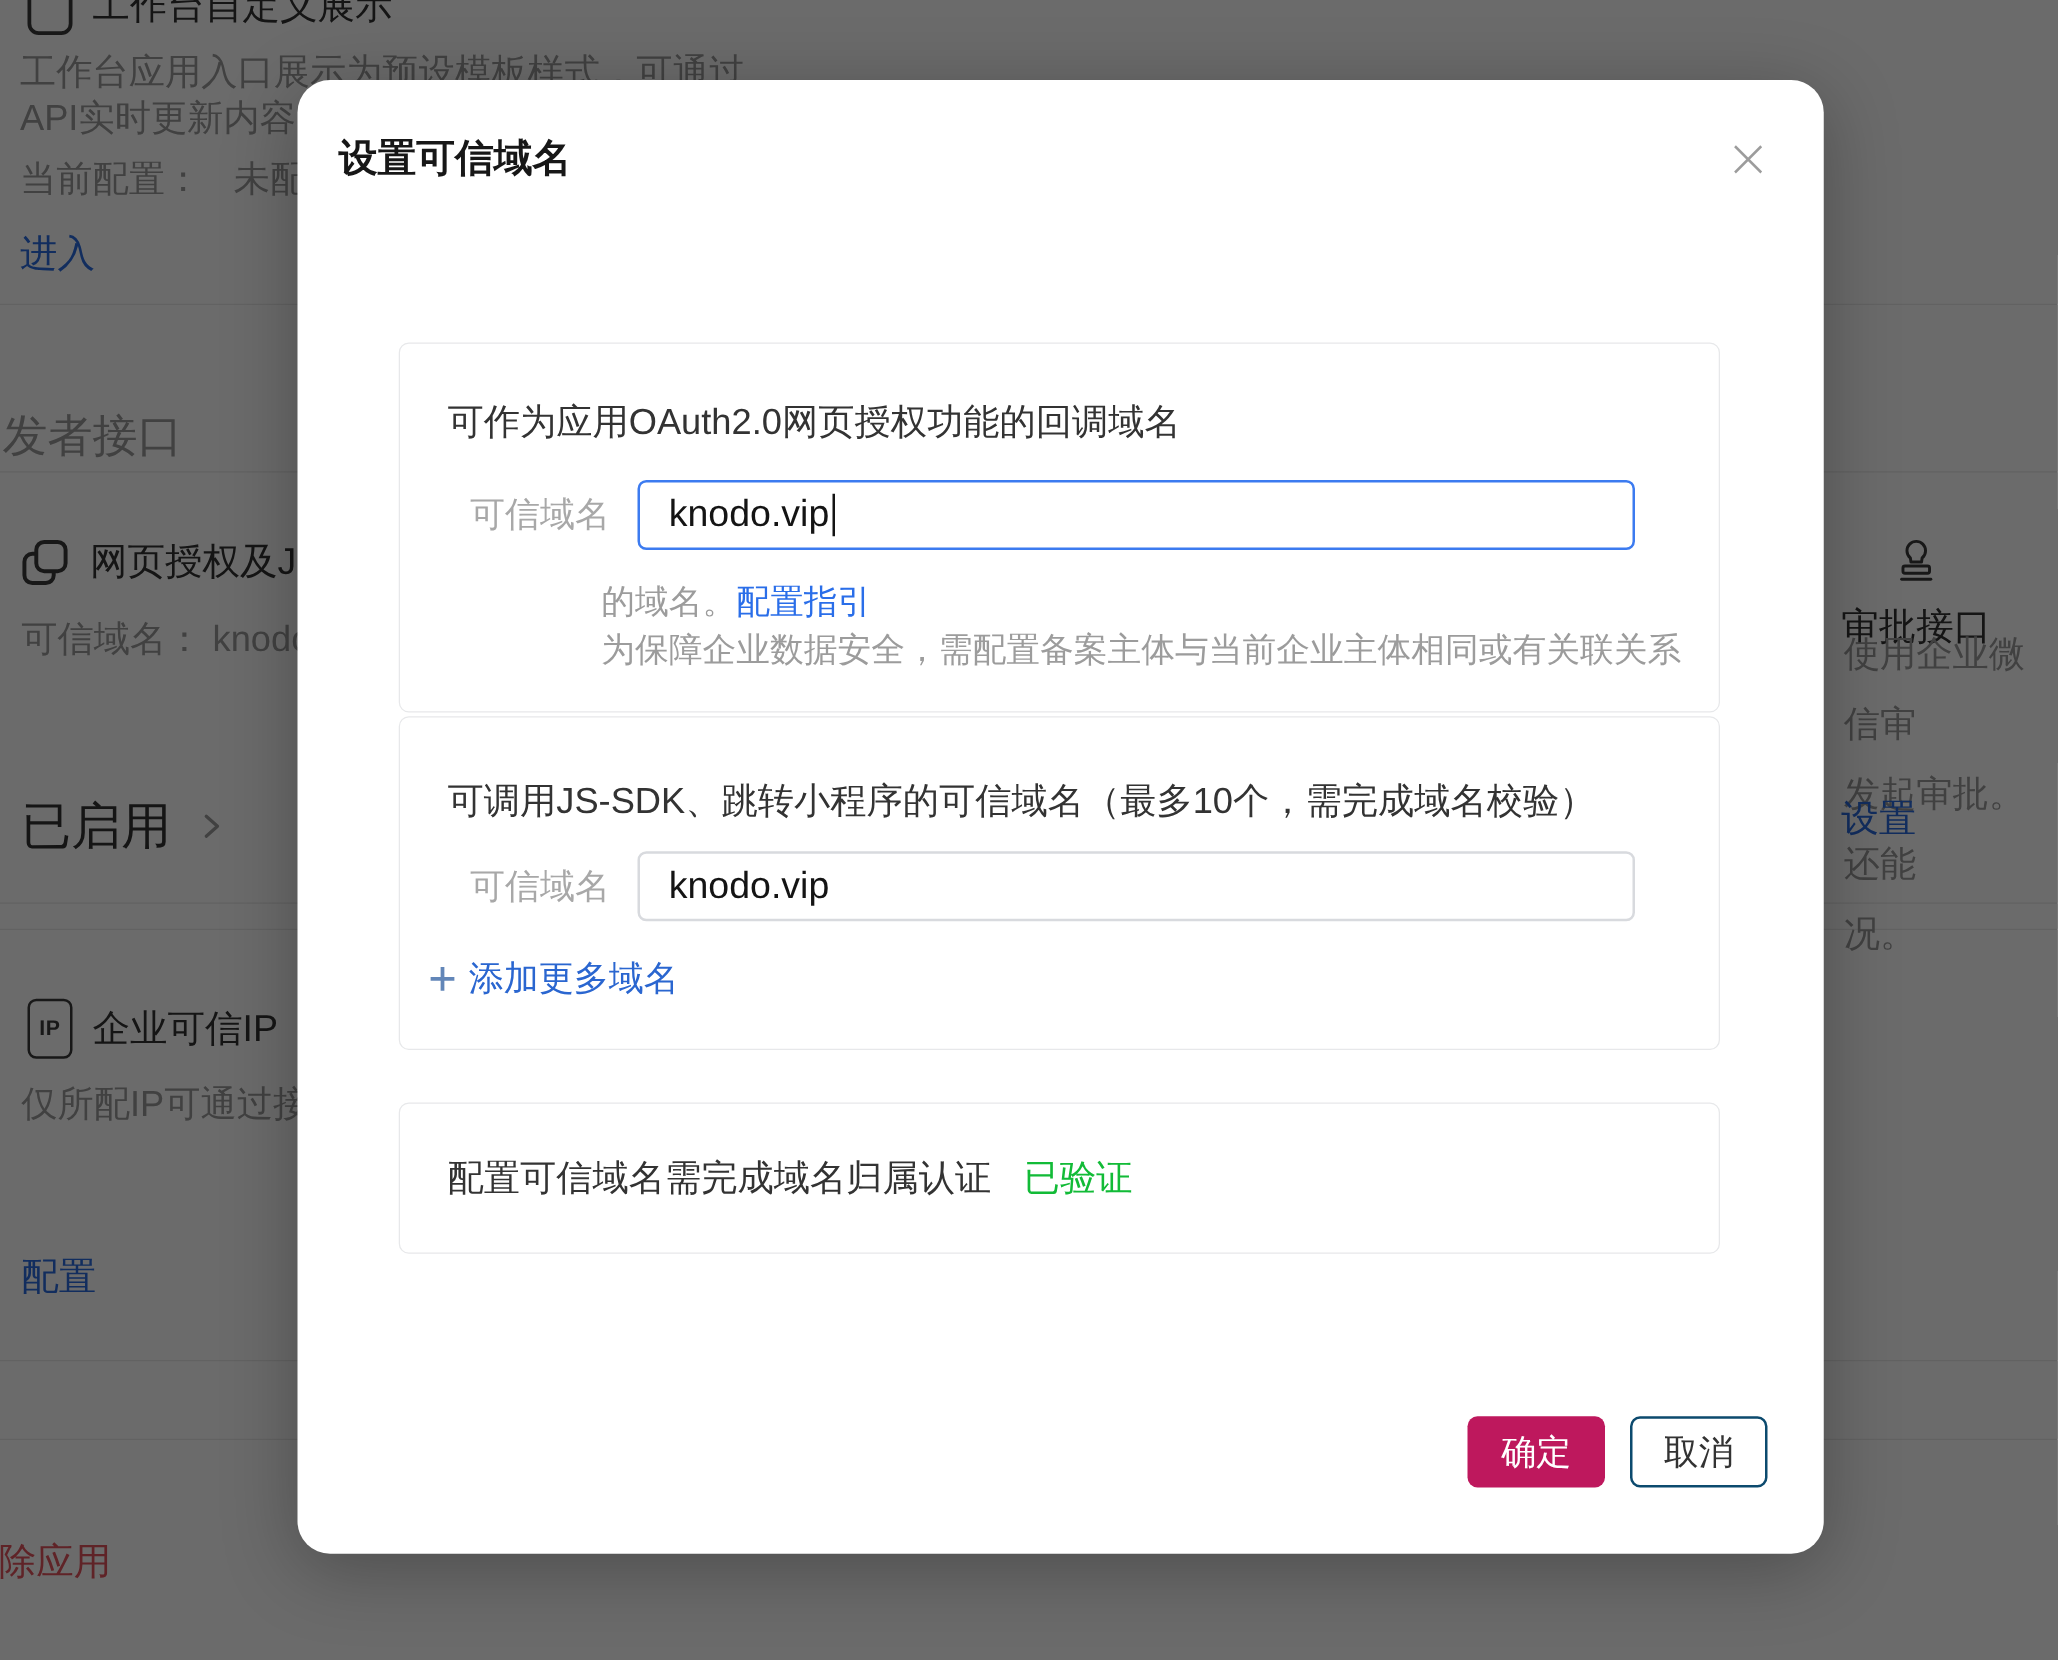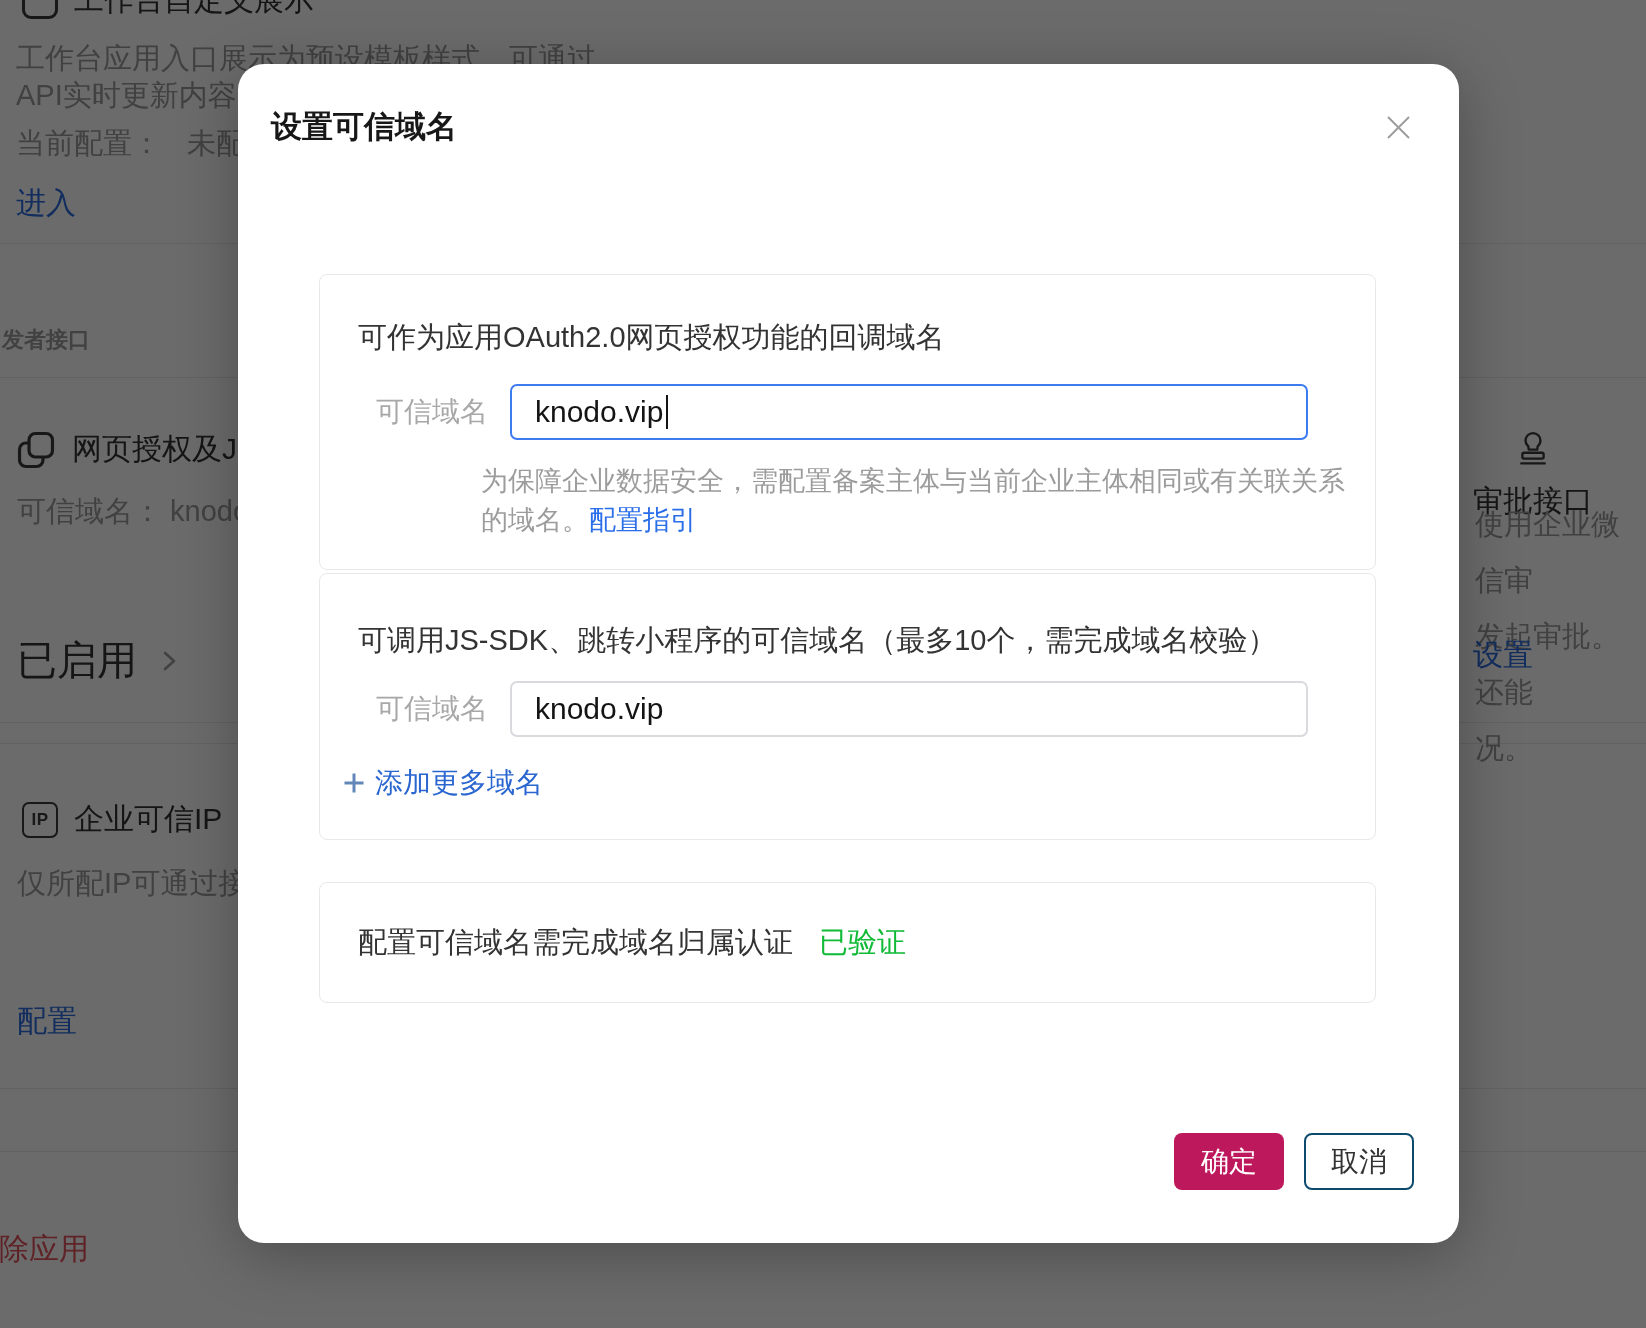--- a/index.html
+++ b/index.html
@@ -10,30 +10,30 @@
     -webkit-font-smoothing:antialiased;
   }
   .abs{position:absolute;}
   
   .bg-text-dark{color:#333;}
   .bg-text-gray{color:#9b9b9b;}
   .bg-link{color:#2b6de0;cursor:pointer;}
   .divider{position:absolute;left:0;width:1646px;height:1px;background:#e9e9e9;}
   .row{display:flex;align-items:center;}
   .icon-box{
-    width:36px;height:36px;border:3px solid #3a3a3a;border-radius:9px;
+    width:36px;height:48px;border:3px solid #3a3a3a;border-radius:9px;
     display:flex;align-items:center;justify-content:center;box-sizing:border-box;
   }
   .bg-workbench-row{left:22px;top:-20px;gap:16px;}
   .bg-workbench-title{font-size:30px;font-weight:500;}
   .bg-para{left:16px;top:40px;width:580px;font-size:29px;line-height:37px;}
   .bg-config-row{left:16px;top:124px;font-size:29px;}
   .bg-config-value{margin-left:26px;}
   .bg-enter{left:16px;top:183px;font-size:30px;}
-  .bg-section-title{left:2px;top:325px;font-size:22px;font-weight:bold;}
+  .bg-section-title{left:2px;top:325px;font-size:36px;}
   .bg-webauth-row{left:17px;top:429px;gap:17px;}
   .card-title{font-size:30px;font-weight:500;}
   .bg-webauth-desc{left:17px;top:492px;font-size:29px;white-space:nowrap;}
   .bg-enabled-row{left:17px;top:633px;gap:25px;font-size:40px;cursor:pointer;}
   .bg-ip-row{left:22px;top:799px;gap:16px;}
   .ip-glyph{font-size:17px;font-weight:bold;color:#3a3a3a;letter-spacing:0.5px;}
   .bg-ip-desc{left:17px;top:864px;font-size:29px;white-space:nowrap;}
   .bg-config-link{left:17px;top:1001px;font-size:30px;}
   .bg-delete{left:-31px;top:1229px;font-size:30px;color:#e3545e;cursor:pointer;white-space:nowrap;}
   .bg-approval-row{left:1473px;top:429px;gap:14px;flex-direction:column;}
@@ -182,22 +182,22 @@
       <div class="mbox-heading h1">可作为应用OAuth2.0网页授权功能的回调域名</div>
 
       <div class="field-label fr1">可信域名</div>
 
       <div class="field field-focused fr1">
         <span>knodo.vip</span>
         <span class="caret"></span>
       </div>
 
       <div class="helper">
+        <div><span>的域名。</span><span class="helper-link">配置指引</span></div>
         <div>为保障企业数据安全，需配置备案主体与当前企业主体相同或有关联关系</div>
-        <div><span>的域名。</span><span class="helper-link">配置指引</span></div>
       </div>
     </div>
 
     <div class="mbox mbox2">
       <div class="mbox-heading h2">可调用JS-SDK、跳转小程序的可信域名（最多10个，需完成域名校验）</div>
 
       <div class="field-label fr2">可信域名</div>
 
       <div class="field field-normal fr2">
         <span>knodo.vip</span>

